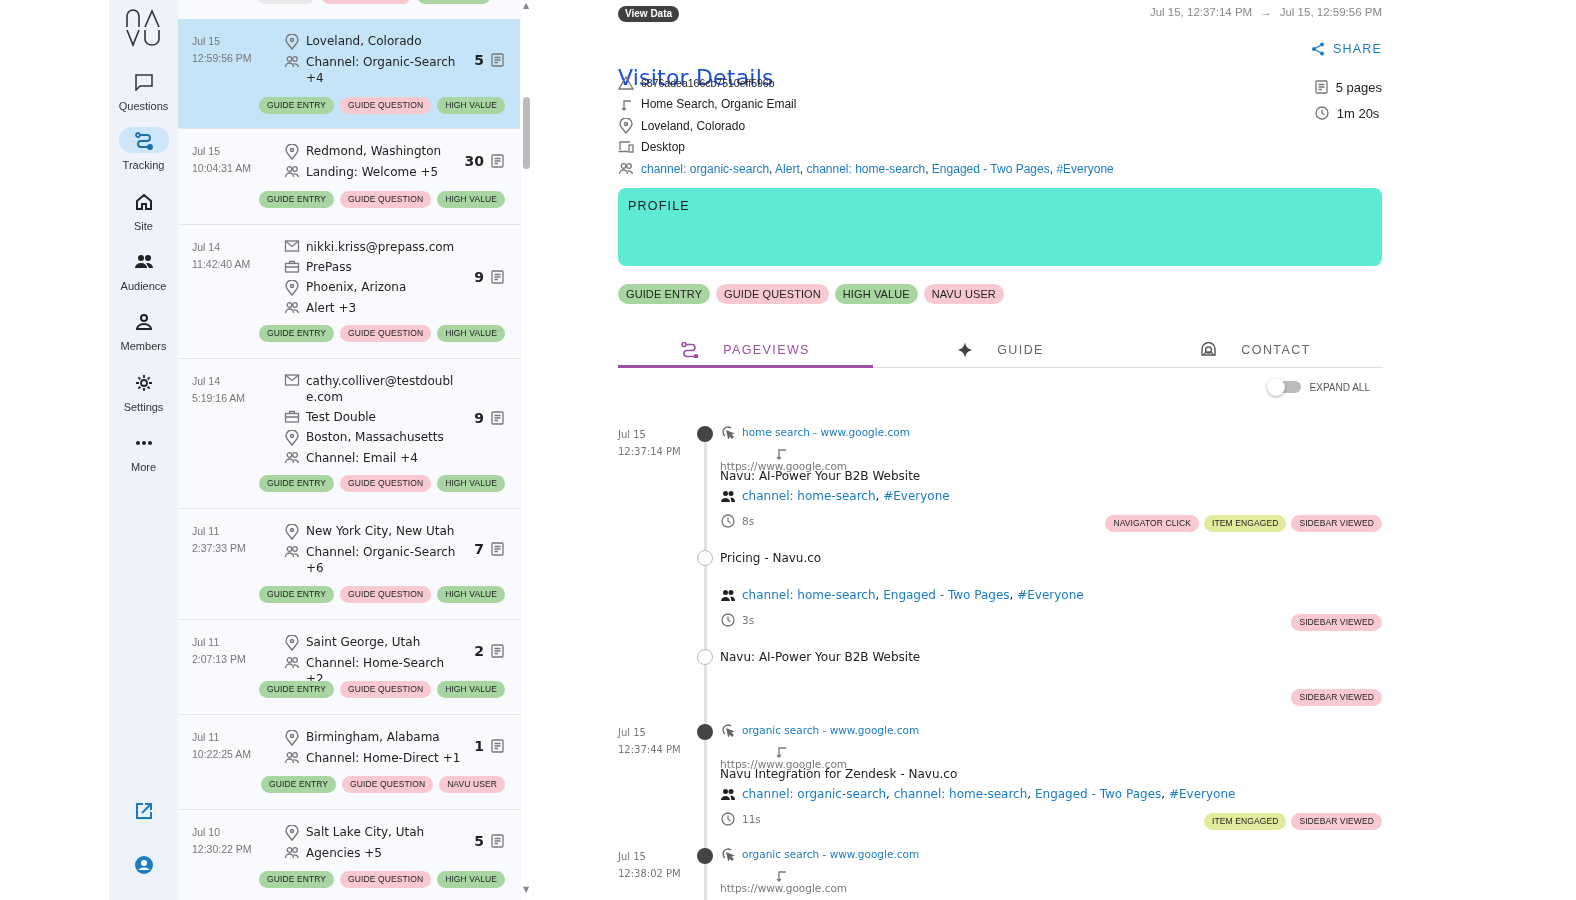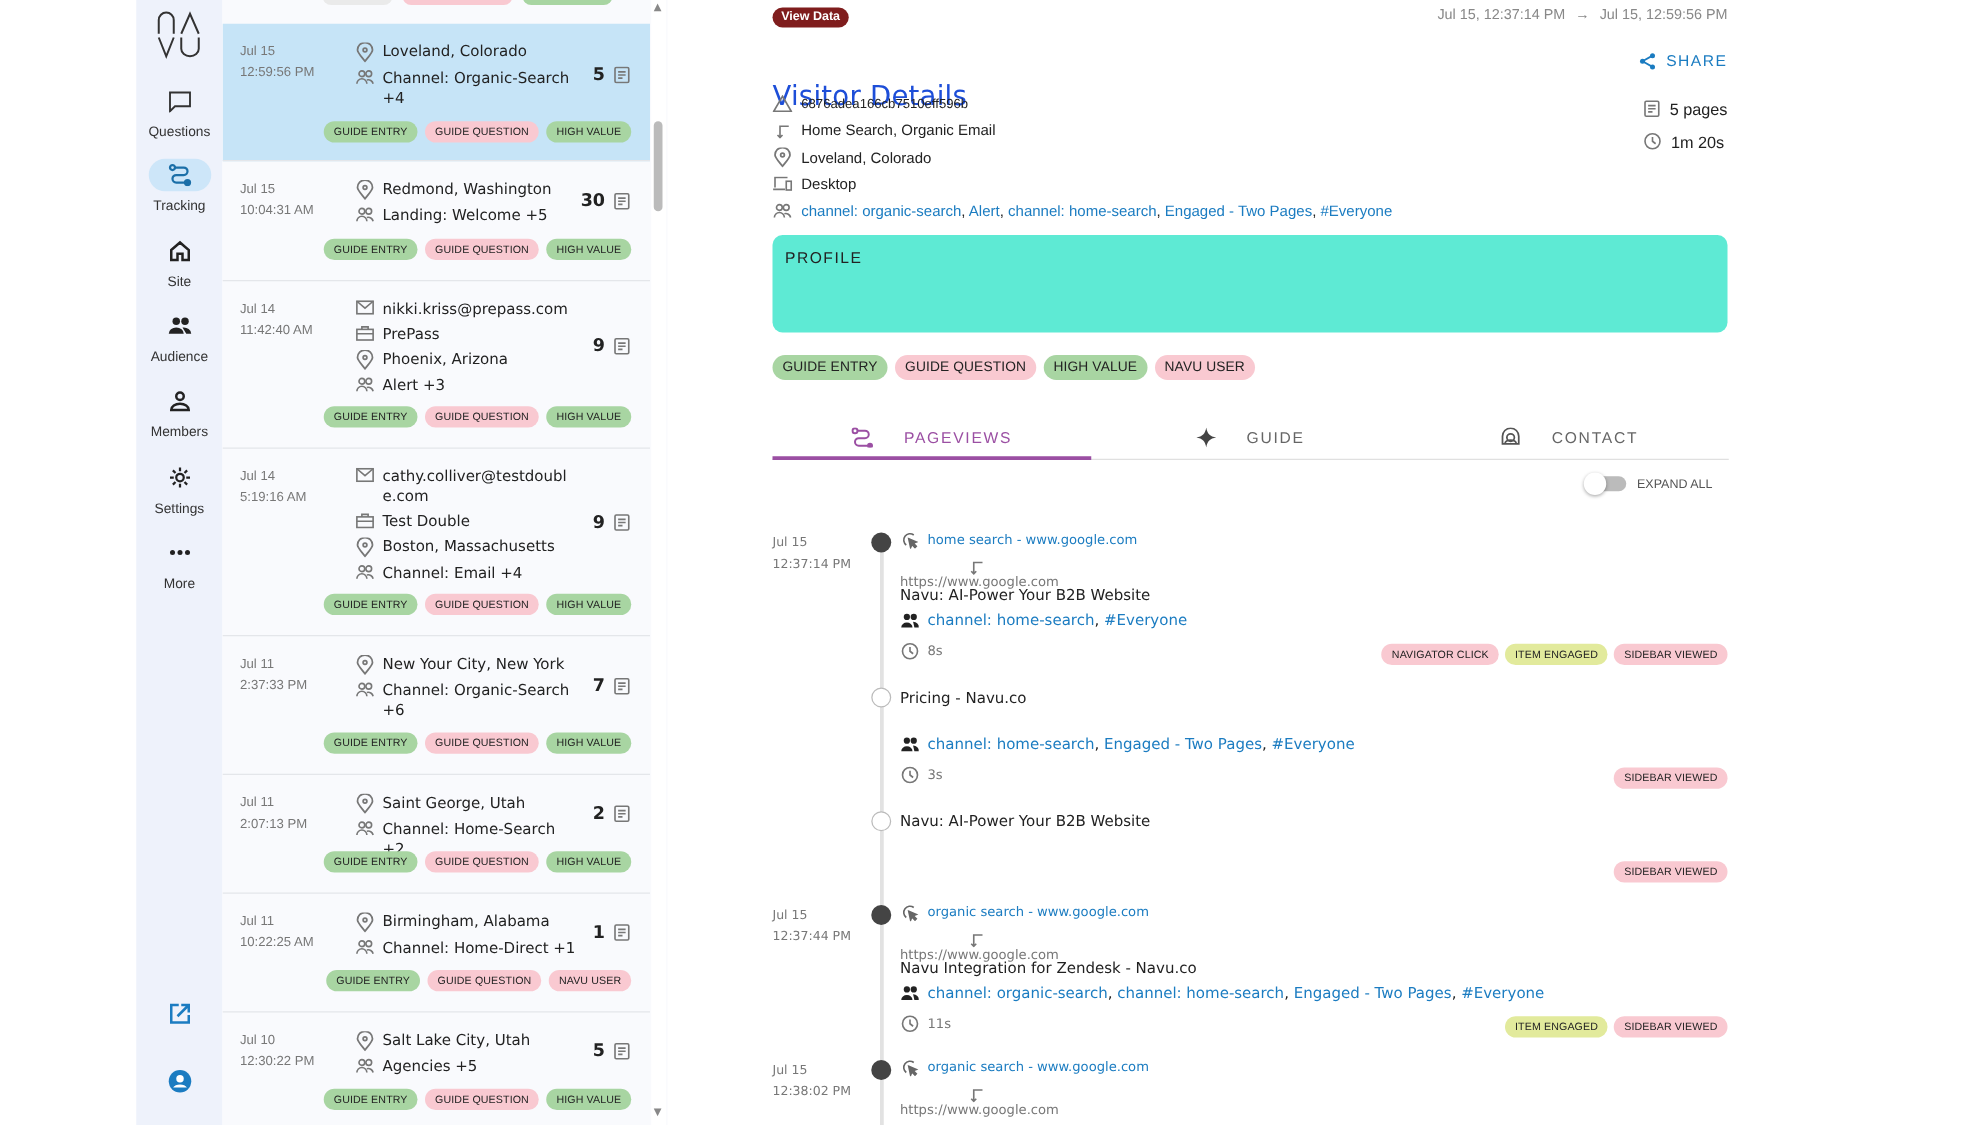--- a/index.html
+++ b/index.html
@@ -31,21 +31,21 @@
   .tag.green { background: #a8d5a2; }
   .tag.pink { background: #f9c9d1; }
   .tag.yellow { background: #e2ea9c; }
 
   .scroll-track { position: absolute; left: 521px; top: 0; width: 12px; height: 900px; background: #fff; }
   .scroll-thumb { position: absolute; left: 523px; top: 97px; width: 7px; height: 72px; background: #bbb; border-radius: 4px; cursor: pointer; }
   .scroll-arrow { position: absolute; left: 521px; width: 10px; text-align: center; font-size: 8px; color: #888; cursor: pointer; }
 
   
   .detail { position: absolute; left: 618px; top: 0; width: 766px; height: 900px; font-family: "Liberation Sans", sans-serif; }
-  .view-data { position: absolute; left: 0; top: 6px; background: #7f1d1d; color: #fff; font-size: 10px; font-weight: bold; padding: 0 7px; height: 16px; line-height: 16px; border-radius: 8px; cursor: pointer; }
+  .view-data { position: absolute; left: 0; top: 6px; background: #404040; color: #fff; font-size: 10px; font-weight: bold; padding: 0 7px; height: 16px; line-height: 16px; border-radius: 8px; cursor: pointer; }
   .range { position: absolute; right: 2px; top: 6px; font-size: 11.5px; color: #888; display: flex; gap: 8px; align-items: center; }
   .title { position: absolute; left: 0; top: 33px; font-size: 22px; color: #1d4ed8; font-family: "DejaVu Sans", sans-serif; font-weight: normal; letter-spacing: 0.2px; margin-top: 32px; }
   .share { position: absolute; right: 2px; top: 42px; color: #1b7cc1; font-size: 12.5px; letter-spacing: 1.2px; display: flex; gap: 8px; align-items: center; cursor: pointer; }
   .meta { position: absolute; left: 0; top: 72px; }
   .meta-row { display: flex; align-items: center; height: 21.5px; font-size: 12px; color: #222; }
   .meta-row .mi { width: 16px; margin-right: 7px; color: #777; }
   .meta-row.id { font-size: 10.5px; }
   .meta-row .links { color: #1b7cc1; }
   .meta-row .links .sep { color: #222; }
   .stats { position: absolute; right: 2px; top: 74px; }
@@ -360,21 +360,21 @@
       <div class="date" style="top:14px">
         <div>Jul 11</div>
         <div>2:37:33 PM</div>
       </div>
       <div class="lines" style="top:14px">
         <div class="line">
           <svg class="li" width="14" height="16" viewBox="0 0 14 16" fill="none" stroke="#777" stroke-width="1.4">
               <path d="M7 15 C3 10 1 8 1 6 a6 6 0 0 1 12 0 c0 2 -2 4 -6 9Z"></path>
               <circle cx="7" cy="6" r="1.5"></circle>
             </svg>
-          <span>New Your City, New York</span>
+          <span>New York City, New Utah</span>
         </div>
         <div class="line">
           <svg class="li" width="15" height="14" viewBox="0 0 15 14" fill="none" stroke="#777" stroke-width="1.3">
               <circle cx="5" cy="4" r="2.3"></circle>
               <circle cx="10.5" cy="4" r="2.3"></circle>
               <path d="M1 12 a4 4 0 0 1 8 0 M9 9 a4 4 0 0 1 5 3"></path>
             </svg>
           <span>Channel: Organic-Search +6</span>
         </div>
       </div>

